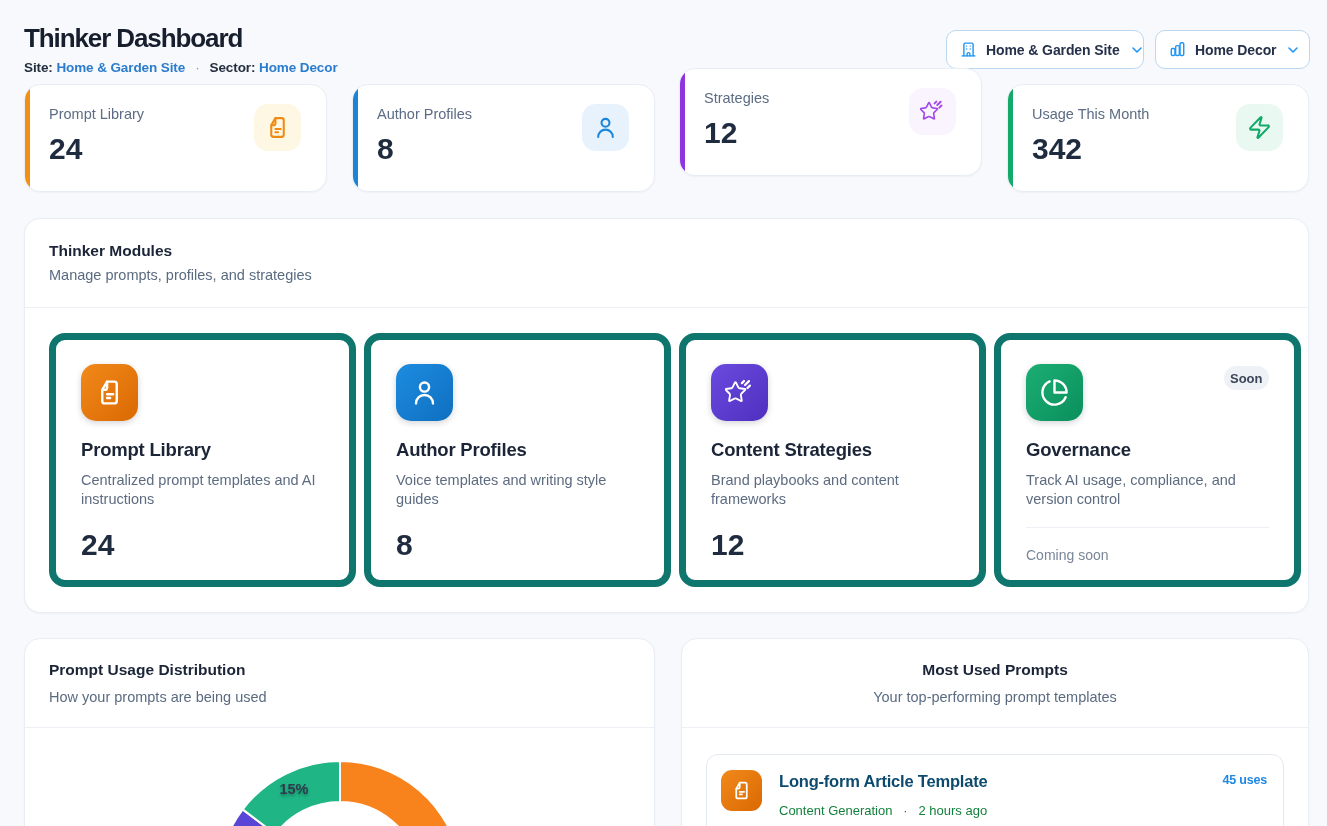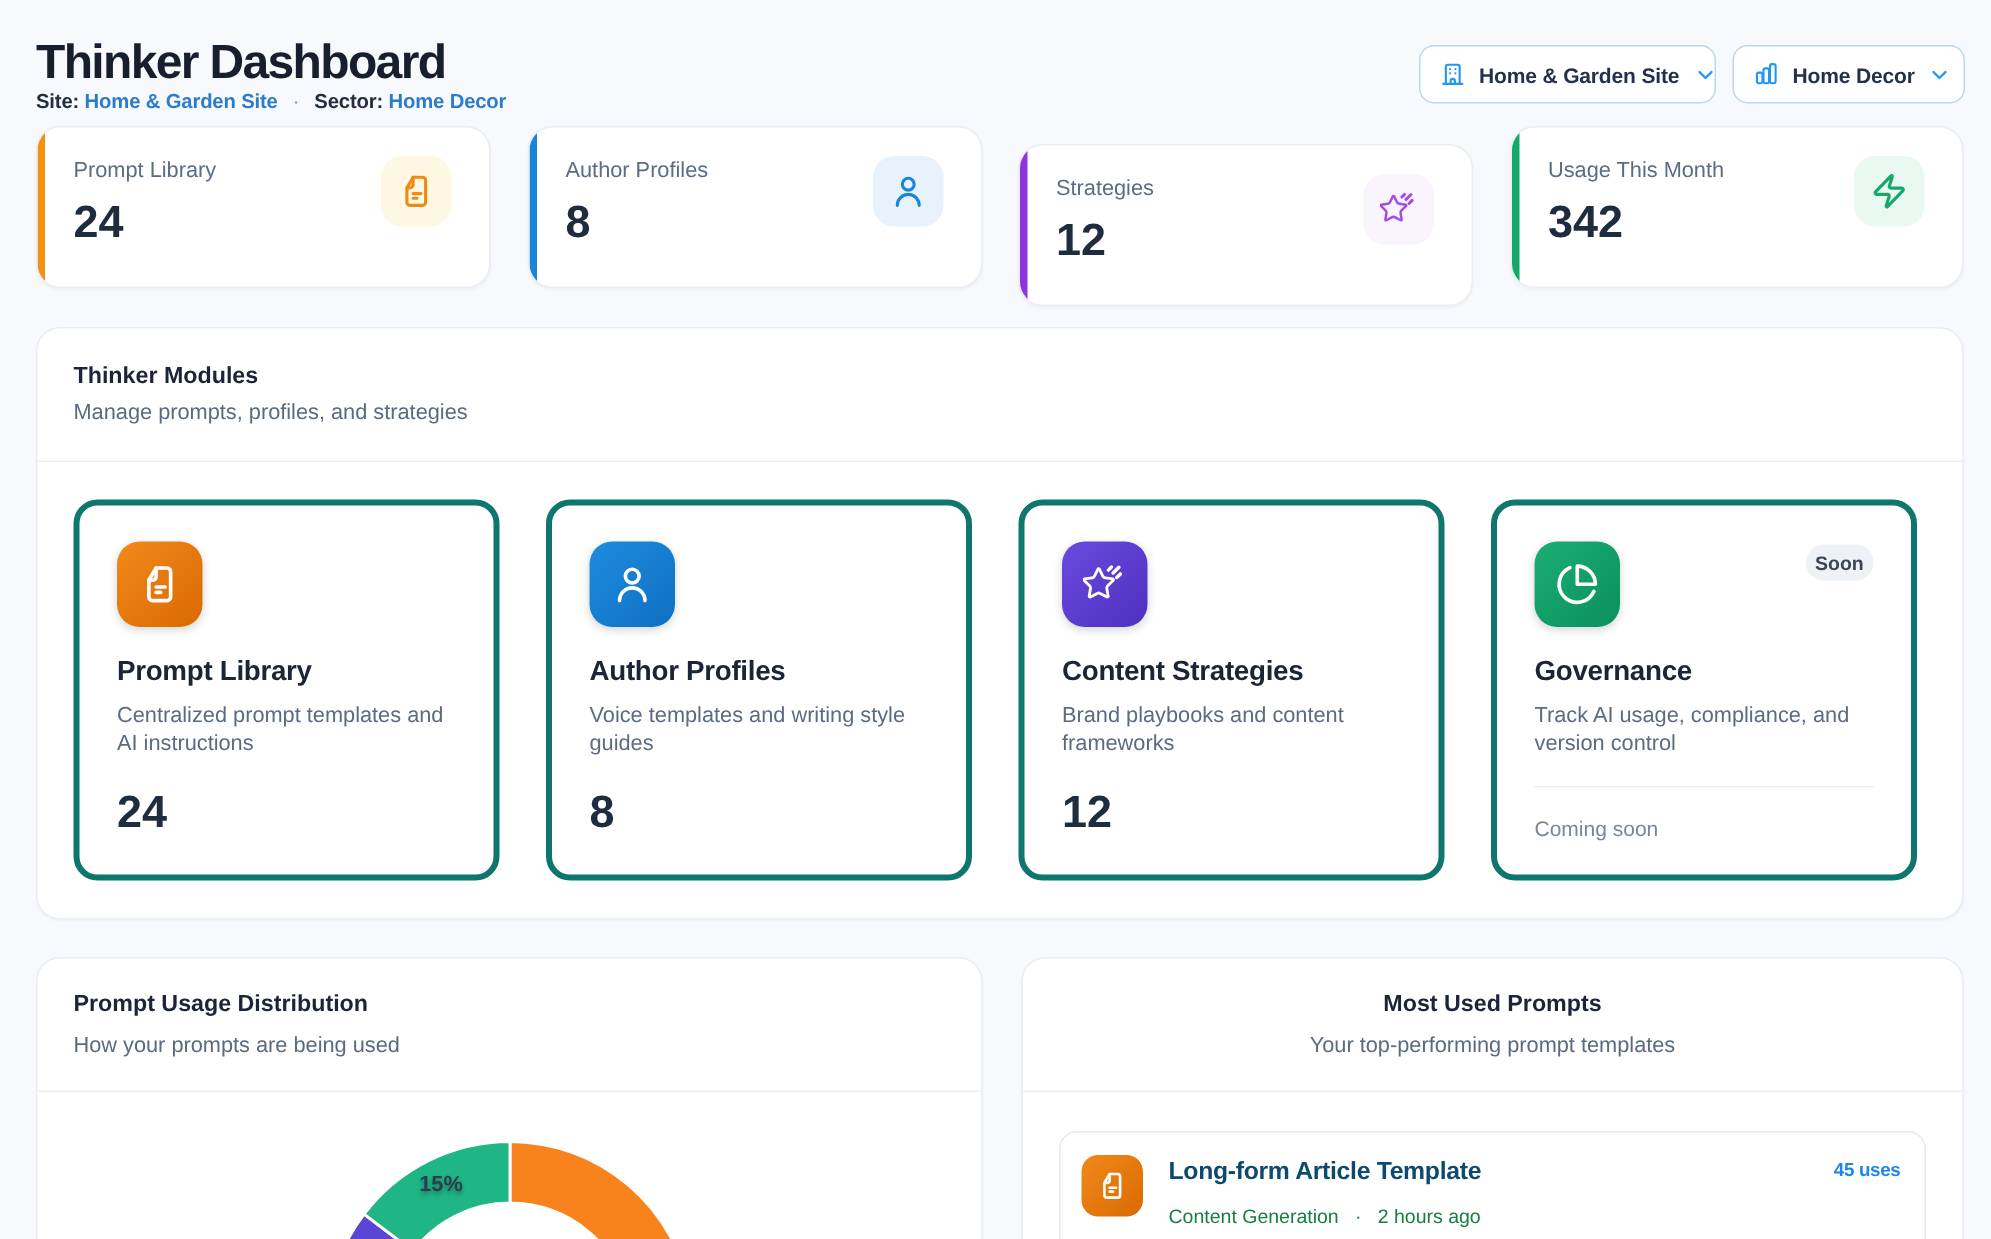--- a/index.html
+++ b/index.html
@@ -2,21 +2,21 @@
 <html><head>
 <meta charset="utf-8">
 <style>
 * { margin:0; padding:0; box-sizing:border-box; }
 html,body { width:1327px; height:826px; overflow:hidden; }
 body { background:#f7f9fc; font-family:"Liberation Sans", sans-serif; position:relative; color:#1d2939; }
 .abs { position:absolute; }
 .card { background:#fff; border:1px solid #e9edf4; border-radius:16px; box-shadow:0 1px 2px rgba(16,24,40,.04); }
 
 
-h1 { font-size:32px; font-weight:700; color:#171f2e; letter-spacing:-1.1px; }
+h1 { font-size:26px; font-weight:700; color:#171f2e; letter-spacing:-1.1px; }
 .crumbs { font-size:13.5px; color:#242e3f; font-weight:700; letter-spacing:-0.1px; }
 .crumbs a { color:#2b7ccc; text-decoration:none; font-weight:700; }
 .crumbs .dot { color:#8a94a6; font-weight:400; padding:0 10px; }
 
 .btn { display:flex; align-items:center; white-space:nowrap; gap:9px; background:#fff; border:1.5px solid #bcd7f0; border-radius:10px; font-size:14px; letter-spacing:-0.1px; font-weight:700; color:#25304a; padding:0 12px 0 13px; height:39px; font-family:inherit; }
 .btn svg { flex:0 0 auto; }
 
 
 .stat { background:#fff; border:1px solid #e9edf4; border-radius:16px; box-shadow:0 1px 2px rgba(16,24,40,.04); height:108px; padding:21px 24px 0 24px; position:absolute; overflow:hidden; }
 .stat::before { content:""; position:absolute; left:0; top:0; bottom:0; width:4.5px; }
@@ -27,21 +27,21 @@
 .stat .lbl { font-size:14.5px; color:#5c6c84; }
 .stat .num { font-size:30px; font-weight:700; color:#1f2b3e; margin-top:10px; letter-spacing:0; }
 .stat .ic { position:absolute; top:19px; right:25px; width:47px; height:47px; border-radius:14px; display:flex; align-items:center; justify-content:center; }
 
 
 .sec-title { font-size:15.5px; font-weight:700; color:#1b2537; }
 .sec-sub { font-size:14.5px; color:#5a6b80; margin-top:7px; }
 .divider { border-top:1px solid #eceff4; }
 
 
-.mod { position:absolute; width:284px; height:254px; border:4px solid #0f766e; border-radius:16px; background:#fff; padding:24px 25px; }
+.mod { position:absolute; width:307px; height:254px; border:7px solid #0f766e; border-radius:16px; background:#fff; padding:24px 25px; }
 .mod .mic { width:57px; height:57px; border-radius:15px; display:flex; align-items:center; justify-content:center; box-shadow:0 2px 6px rgba(16,24,40,.18); }
 .mod h3 { font-size:18.5px; font-weight:700; color:#1b2537; margin-top:18px; letter-spacing:-0.2px; }
 .mod p { font-size:14.5px; color:#5d6b80; line-height:19px; margin-top:10px; }
 .mod .cnt { font-size:30px; font-weight:700; color:#1f2b3e; margin-top:19px; }
 .soon { position:absolute; top:26px; right:25px; background:#eef1f6; color:#3c4557; font-size:13px; font-weight:700; padding:4.5px 6.5px; border-radius:99px; }
 .coming { font-size:14px; color:#7a8699; }
 
 
 .pitem { position:absolute; left:24px; right:24px; top:115px; height:100px; border:1px solid #e4e9f1; border-radius:12px; padding:15px 16px 15px 14px; display:flex; gap:17px; }
 .pitem .picon { width:41px; height:41px; border-radius:11px; display:flex; align-items:center; justify-content:center; flex:0 0 auto; }
@@ -98,21 +98,21 @@
 <div class="stat s2" style="left:352px; top:84px; width:303px;">
   <div class="lbl">Author Profiles</div>
   <div class="num">8</div>
   <div class="ic" style="background:#e8f2fd;">
     <svg width="25" height="25" viewBox="0 0 24 24" fill="none" stroke="#1a86da" stroke-width="2" stroke-linecap="round" stroke-linejoin="round">
         <circle cx="12" cy="7.5" r="3.8"></circle>
         <path d="M19 21a7 7 0 0 0-14 0"></path>
       </svg>
   </div>
 </div>
-<div class="stat s3" style="left:679px; top:96px; width:303px;">
+<div class="stat s3" style="left:679px; top:68px; width:303px;">
   <div class="lbl">Strategies</div>
   <div class="num">12</div>
   <div class="ic" style="background:#faf4fe;">
     <svg width="25" height="25" viewBox="0 0 24 24" fill="none" stroke="#a34ae8" stroke-width="1.9" stroke-linecap="round" stroke-linejoin="round">
       <g transform="translate(-1.2,1.8) scale(0.82)">
           <path d="M11.525 2.295a.53.53 0 0 1 .95 0l2.31 4.679a2.12 2.12 0 0 0 1.595 1.16l5.166.756a.53.53 0 0 1 .294.904l-3.736 3.638a2.12 2.12 0 0 0-.611 1.878l.882 5.14a.53.53 0 0 1-.771.56l-4.618-2.428a2.12 2.12 0 0 0-1.973 0L6.396 21.01a.53.53 0 0 1-.77-.56l.881-5.139a2.12 2.12 0 0 0-.611-1.879L2.16 9.795a.53.53 0 0 1 .294-.906l5.165-.755a2.12 2.12 0 0 0 1.597-1.16z"></path>
         </g>
       <path d="M14 4.2l1.7-1.7M16.6 5.8l3.2-3.2M18.6 8.3l2-2"></path>
     </svg>
   </div>

